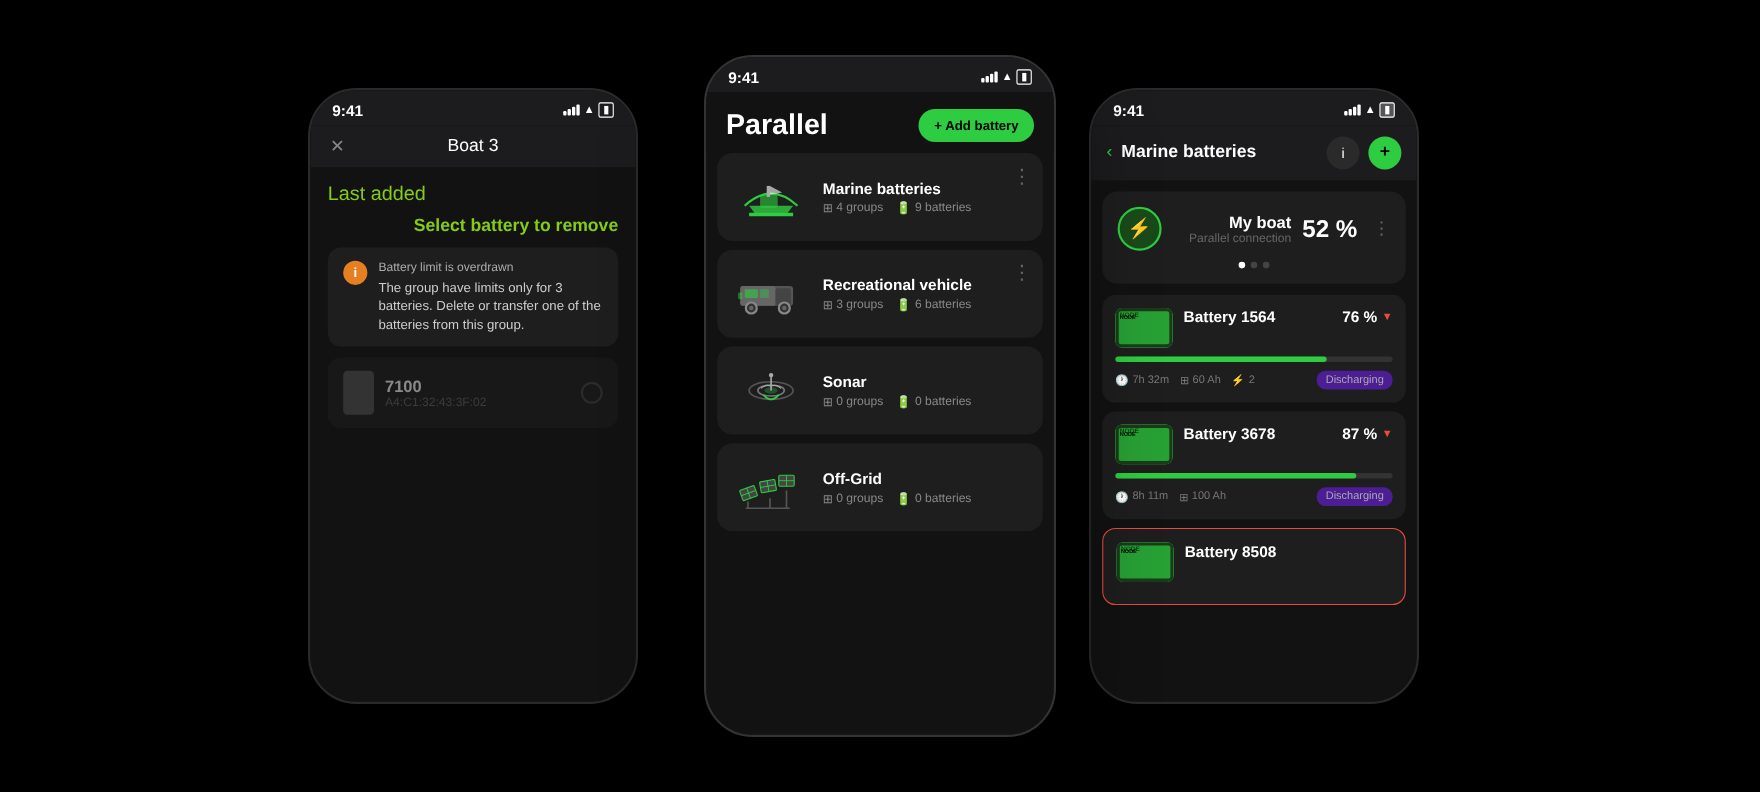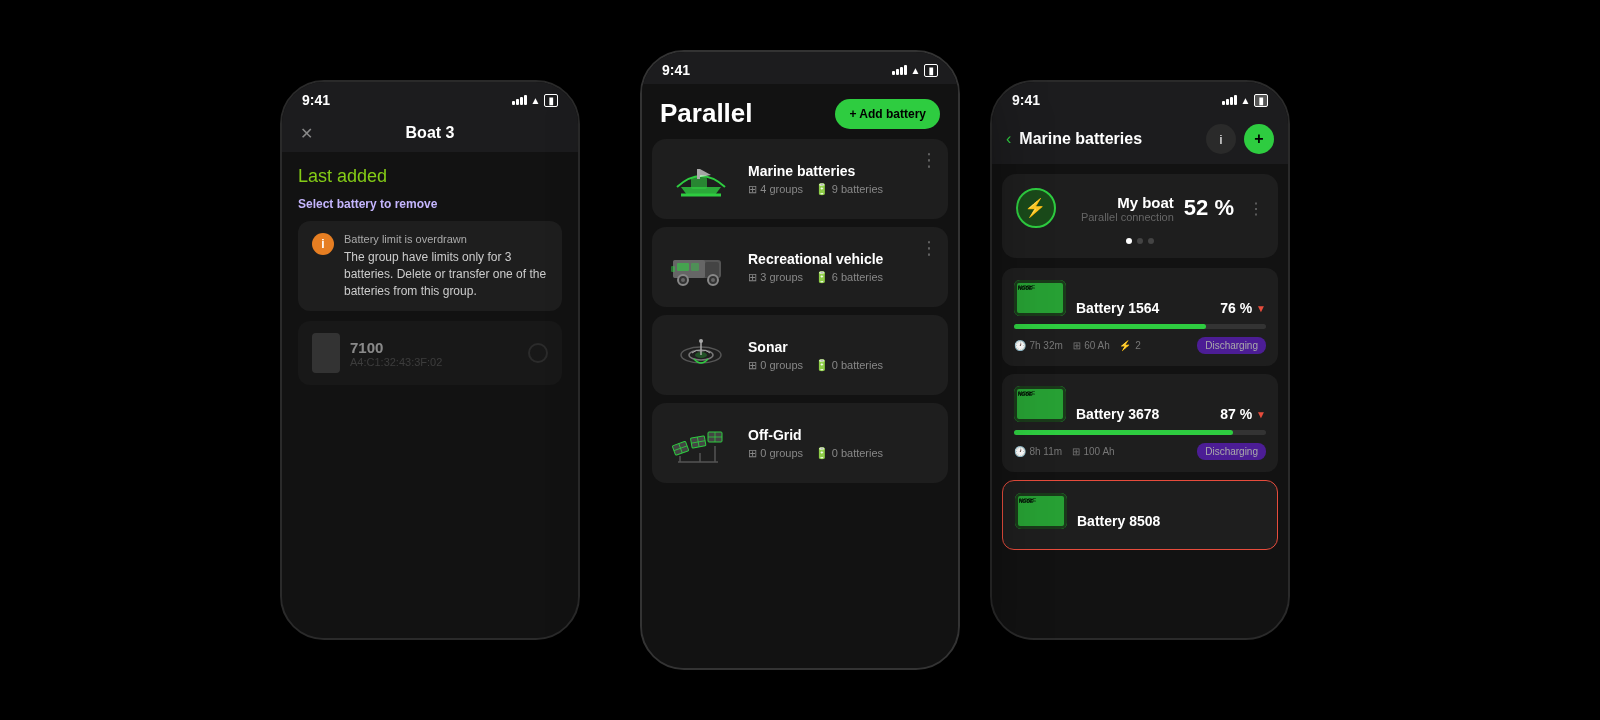--- a/index.html
+++ b/index.html
@@ -185,21 +185,21 @@
     .left-header {
       display: flex;
       align-items: center;
       justify-content: center;
       padding: 10px 20px;
       background: #1c1c1e;
       position: relative;
     }
     .left-header-title {
       font-size: 16px;
-      font-weight: 700;
+      font-weight: 400;
       color: #fff;
     }
     .close-btn {
       position: absolute;
       left: 18px;
       color: #888;
       font-size: 16px;
     }
     .left-content {
       padding: 14px 16px;
@@ -229,24 +229,25 @@
     .battery-info .bat-name {
       font-size: 15px;
       font-weight: 600;
       color: #fff;
     }
     .battery-info .bat-mac {
       font-size: 11px;
       color: #666;
     }
     .select-section-label {
-      font-size: 12px;
+      font-size: 16px;
       font-weight: 700;
-      color: #c4b5fd;
+      color: #84cc16;
       margin-bottom: 10px;
+      text-align: right;
     }
     .warning-card {
       background: #1e1e1e;
       border-radius: 12px;
       padding: 12px 14px;
       display: flex;
       gap: 10px;
       margin-bottom: 10px;
     }
     .warning-icon {
@@ -399,21 +400,21 @@
     .r-battery-card {
       background: #1e1e1e;
       border-radius: 12px;
       padding: 12px;
     }
     .r-battery-card.alert {
       border: 1px solid #e74c3c;
     }
     .r-bat-top {
       display: flex;
-      align-items: flex-end;
+      align-items: flex-start;
       gap: 10px;
       margin-bottom: 8px;
     }
     .r-bat-thumb {
       width: 52px;
       height: 36px;
       background: #2ecc40;
       border-radius: 6px;
       display: flex;
       align-items: center;

